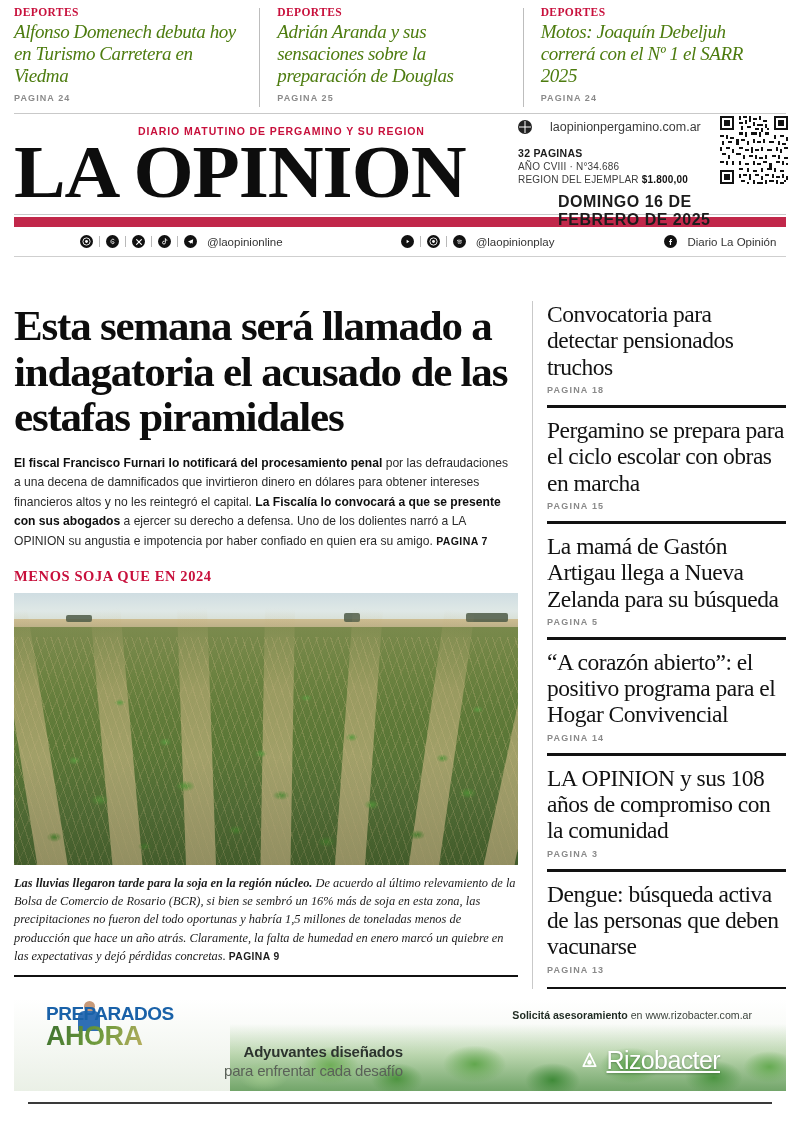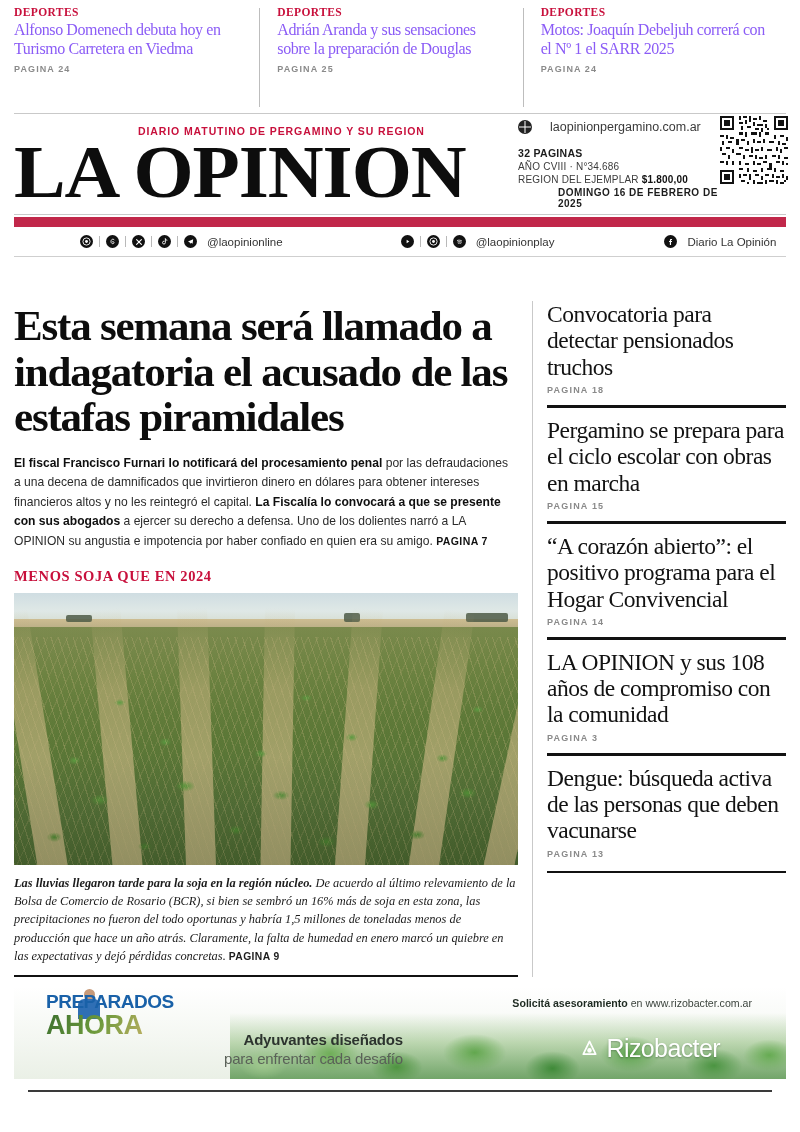--- a/index.html
+++ b/index.html
@@ -52,25 +52,26 @@
     font-family: "Liberation Serif", serif;
     font-weight: bold;
     font-size: 11.5px;
     letter-spacing: 0.4px;
     color: #c8103c;
     margin: 0 0 3px 0;
   }
   .teaser-title {
     font-family: "Liberation Serif", serif;
     font-weight: normal;
-    font-size: 16px;
+    font-size: 19px;
     line-height: 1.16;
     letter-spacing: -0.4px;
-    color: #8b5cf6;
+    color: #4d7c0f;
     margin: 0 0 6px 0;
+    font-style: italic;
   }
   .pag {
     font-family: "Liberation Sans", sans-serif;
     font-size: 9px;
     font-weight: bold;
     letter-spacing: 1.1px;
     color: #8a8a8a;
     margin: 0;
   }
   .strip-rule {
@@ -158,25 +159,25 @@
     margin-bottom: 2px;
   }
   .mast-year, .mast-price {
     font-size: 10px;
     letter-spacing: 0.2px;
     color: #3b3b3b;
     margin-bottom: 2px;
   }
   .mast-price b { color: #111; }
   .mast-date {
-    font-size: 10px;
+    font-size: 16px;
     font-weight: bold;
     letter-spacing: 0.5px;
     color: #1c1c1c;
-    margin-top: 2px;
+    margin-top: 8px;
     padding-left: 40px;
   }
   .qr {
     position: absolute;
     right: 12px;
     top: 2px;
     width: 68px;
     height: 68px;
   }
 
@@ -506,20 +507,21 @@
   }
   .ad-top-right b { color: #1e2a21; }
   .ad-brand {
     position: absolute;
     right: 66px;
     bottom: 16px;
     display: flex;
     align-items: center;
     gap: 8px;
     color: #ffffff;
+    text-decoration: underline;
   }
   .ad-brand-mark {
     width: 19px; height: 19px;
     position: relative;
   }
   .ad-brand-name {
     font-size: 25px;
     letter-spacing: -0.6px;
     font-weight: normal;
     text-shadow: 0 1px 2px rgba(20,50,20,.35);
@@ -801,20 +803,24 @@
     <div class="col-right">
       <div class="r-item">
         <p class="r-title">Convocatoria para detectar pensionados truchos</p>
         <p class="r-pag">PAGINA 18</p>
       </div>
       <div class="r-item">
         <p class="r-title">Pergamino se prepara para el ciclo escolar con obras en marcha</p>
         <p class="r-pag">PAGINA 15</p>
       </div>
       <div class="r-item">
+        <p class="r-title">La mamá de Gastón Artigau llega a Nueva Zelanda para su búsqueda</p>
+        <p class="r-pag">PAGINA 5</p>
+      </div>
+      <div class="r-item">
         <p class="r-title">“A corazón abierto”: el positivo programa para el Hogar Convivencial</p>
         <p class="r-pag">PAGINA 14</p>
       </div>
       <div class="r-item">
         <p class="r-title">LA OPINION y sus 108 años de compromiso con la comunidad</p>
         <p class="r-pag">PAGINA 3</p>
       </div>
       <div class="r-item">
         <p class="r-title">Dengue: búsqueda activa de las personas que deben vacunarse</p>
         <p class="r-pag">PAGINA 13</p>

